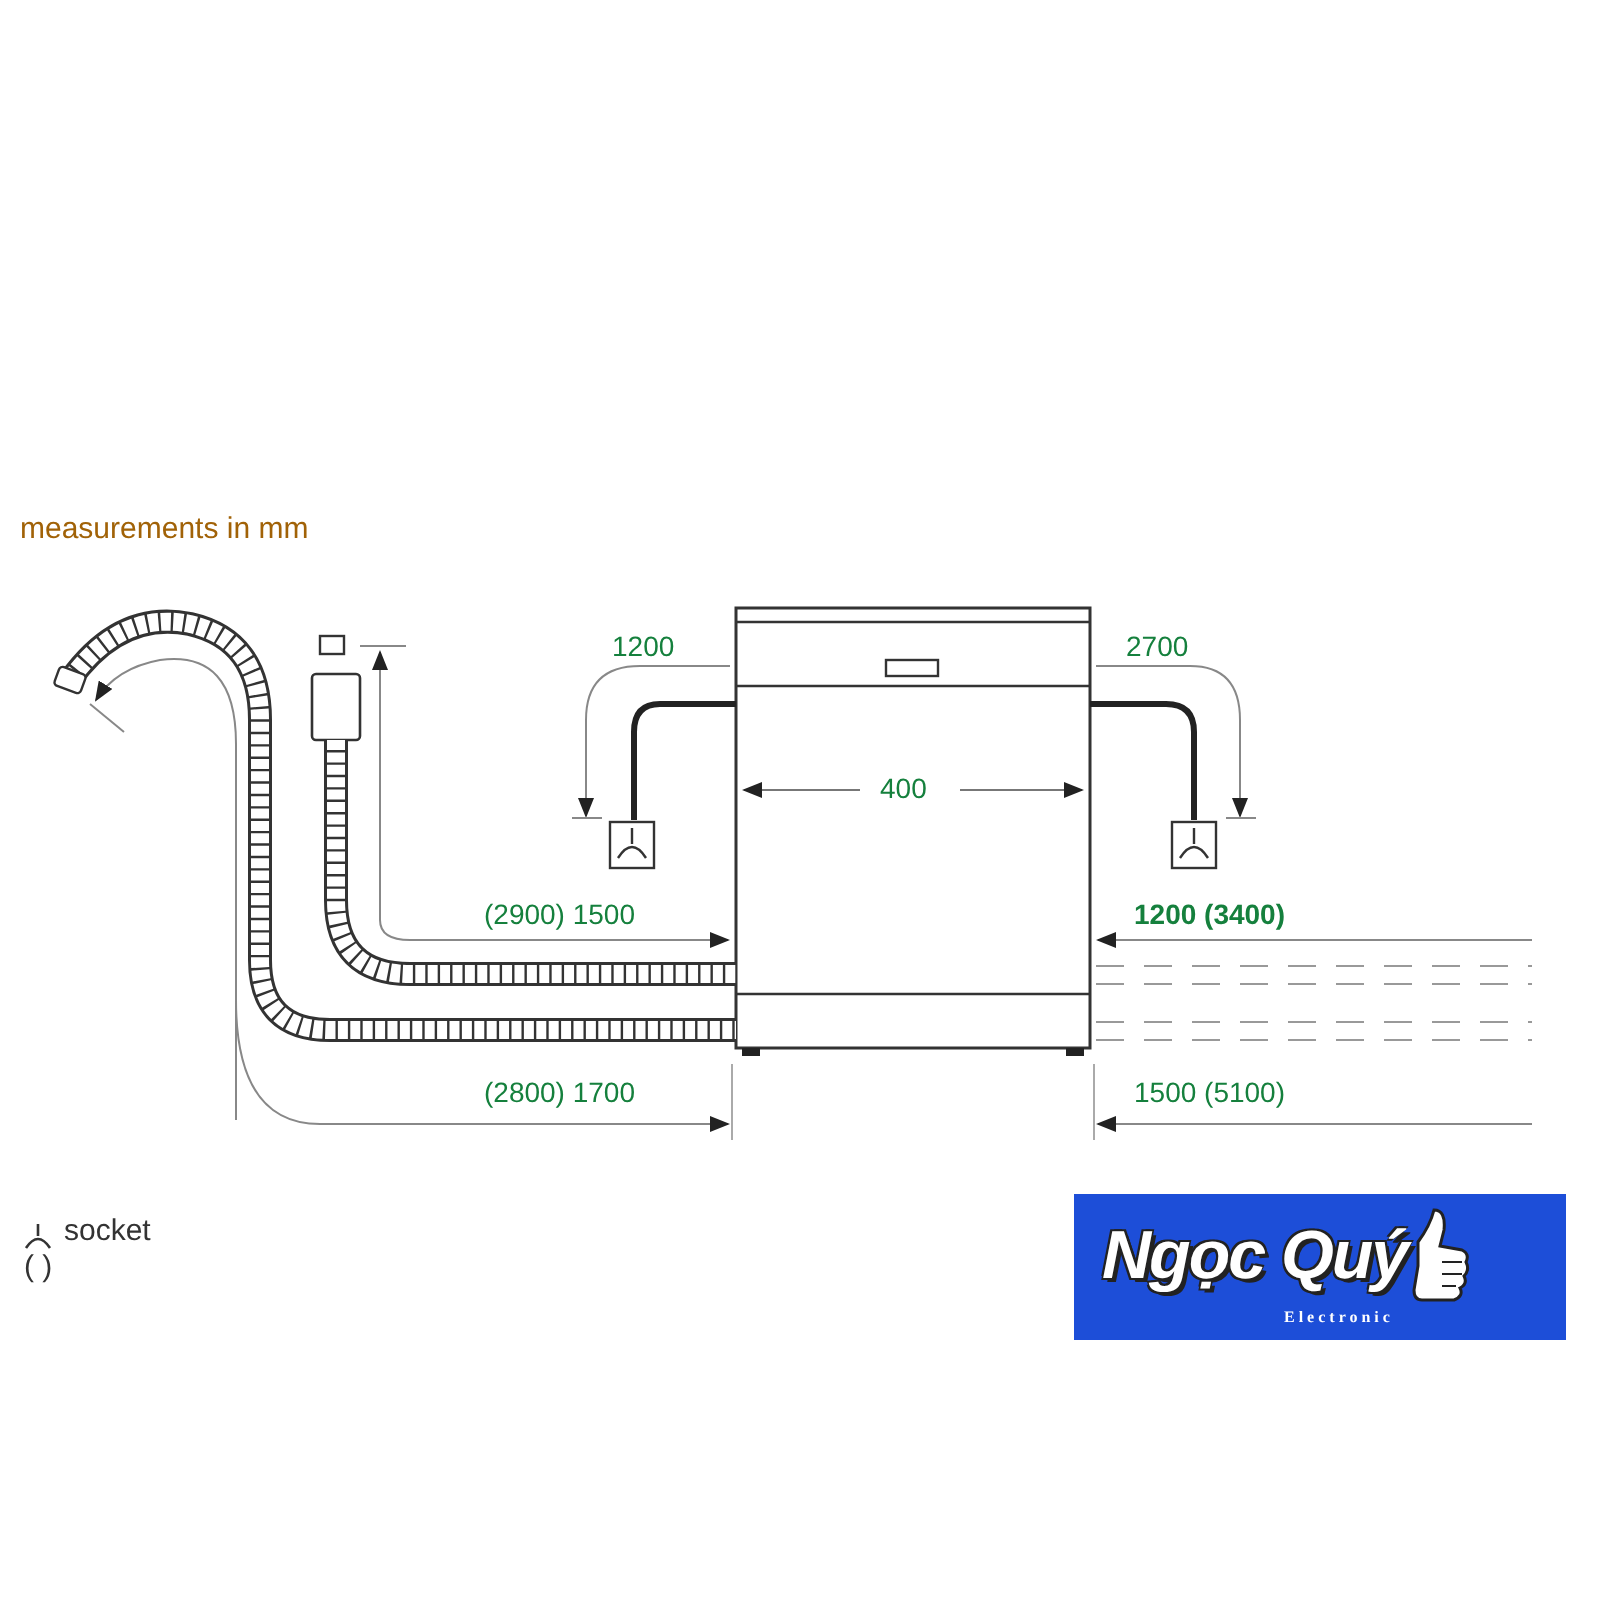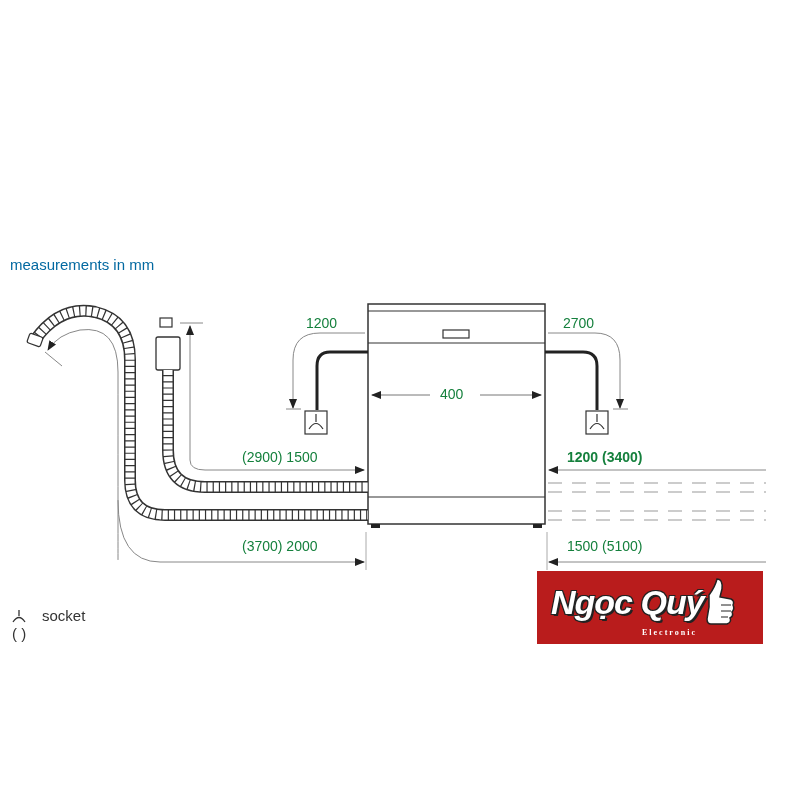--- a/index.html
+++ b/index.html
@@ -1,23 +1,23 @@
 <!DOCTYPE html>
 <html><head>
   <meta charset="utf-8">
   <style>
     html, body { margin: 0; padding: 0; background: #ffffff; }
     body { width: 800px; height: 800px; position: relative; overflow: hidden;
            font-family: "Liberation Sans", sans-serif; color: #2a2a2a; }
     .abs { position: absolute; }
-    .title { left: 10px; top: 256px; font-size: 15px; color: #0369a1; }
+    .title { left: 10px; top: 256px; font-size: 15px; color: #a16207; }
     .dim { font-size: 14px; color: #15803d; white-space: nowrap; }
     .legend { left: 12px; top: 607px; font-size: 15px; color: #333; line-height: 18px; }
-    .legend-row { display: flex; align-items: center; gap: 16px; }
-    .logo { left: 537px; top: 571px; width: 226px; height: 73px; background: #b91c1c; }
+    .legend-row { display: flex; align-items: flex-end; gap: 6px; }
+    .logo { left: 537px; top: 597px; width: 246px; height: 73px; background: #1d4ed8; }
     .logo-text { position: absolute; left: 14px; top: 12px; font-size: 34px; font-weight: bold;
                  font-style: italic; color: #fff; letter-spacing: -1px;
                  text-shadow: 2px 2px 0 #222, -1px -1px 0 #222, 1px -1px 0 #222, -1px 1px 0 #222; }
     .logo-sub { position: absolute; left: 105px; top: 57px; font-size: 8px; font-weight: bold; color: #fff;
                 letter-spacing: 2px; font-family: "Liberation Serif", serif; }
     svg { position: absolute; left: 0; top: 0; }
   </style>
 </head>
 <body>
 
@@ -97,21 +97,21 @@
 </svg>
 
 <div class="abs title">measurements in mm</div>
 
 <div class="abs dim" style="left:306px; top:315px;">1200</div>
 <div class="abs dim" style="left:563px; top:315px;">2700</div>
 <div class="abs dim" style="left:440px; top:386px;">400</div>
 
 <div class="abs dim" style="left:242px; top:449px;">(2900) 1500</div>
 <div class="abs dim" style="left:567px; top:449px;font-weight:bold;">1200 (3400)</div>
-<div class="abs dim" style="left:242px; top:538px;">(3700) 2000</div>
+<div class="abs dim" style="left:242px; top:538px;">(2800) 1700</div>
 <div class="abs dim" style="left:567px; top:538px;">1500 (5100)</div>
 
 <div class="abs legend">
   <div class="legend-row">
     <svg width="14" height="14" viewBox="0 0 14 14" style="position:static">
       <path d="M7,1 L7,7 M1,13 Q7,4 13,13" stroke="#333" stroke-width="1.3" fill="none"></path>
     </svg>
     <span>socket</span>
   </div>
   <div class="legend-row">

